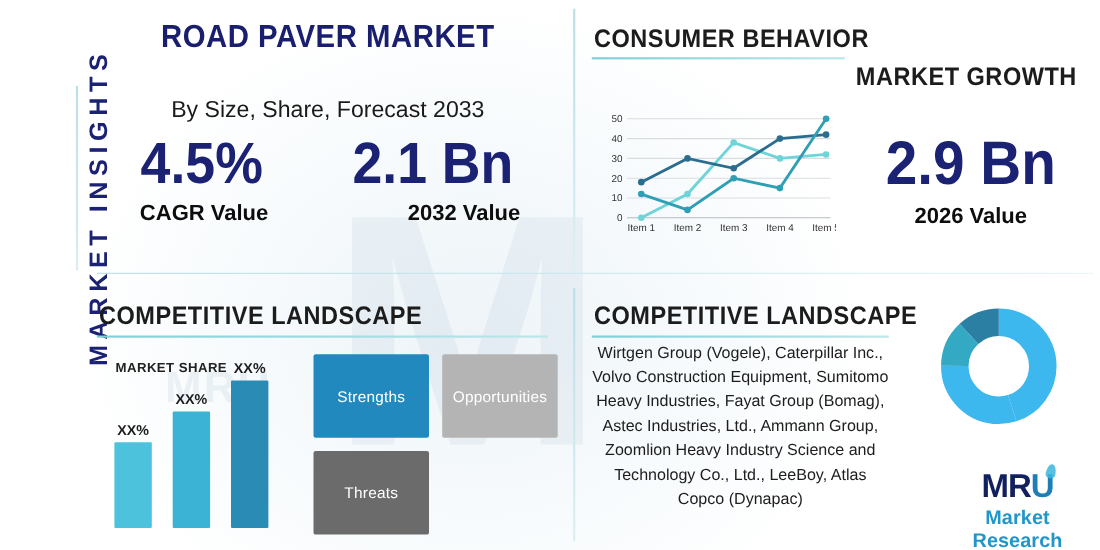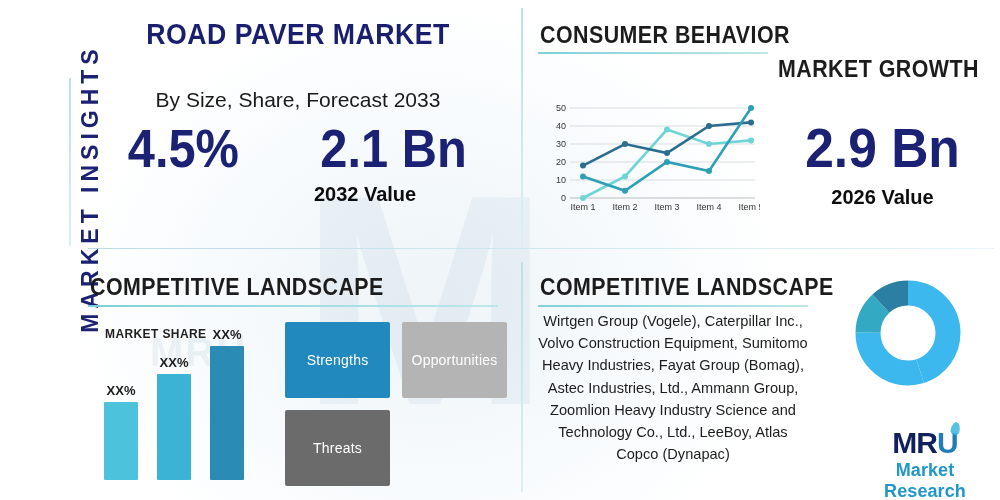--- a/index.html
+++ b/index.html
@@ -86,21 +86,21 @@
   .subtitle {
     position: absolute; left: 88px; top: 88px;
     width: 420px; text-align: center;
     font-size: 21px; color: #1a1a1a;
   }
   .stat-row {
     position: absolute; left: 88px; top: 122px;
     width: 420px;
     display: flex; justify-content: space-around;
   }
-  .stat { text-align: left; }
+  .stat { text-align: right; }
   .stat-value {
     font-size: 53px; font-weight: bold;
     color: #1b2273; line-height: 1;
     font-family: "Liberation Sans Narrow", "Liberation Sans", sans-serif;
     transform: scaleX(0.92);
   }
   .stat-label {
     font-size: 20px; font-weight: bold;
     color: #0d0d0d; margin-top: 8px;
   }
@@ -217,20 +217,21 @@
   <div class="v-divider-mid-bot"></div>
 
   <div class="side-label">MARKET INSIGHTS</div>
 
   <div class="main-title">ROAD PAVER MARKET</div>
   <div class="subtitle">By Size, Share, Forecast 2033</div>
 
   <div class="stat-row">
     <div class="stat">
       <div class="stat-value">4.5%</div>
+      <div class="stat-label">CAGR Value</div>
     </div>
     <div class="stat">
       <div class="stat-value">2.1 Bn</div>
       <div class="stat-label">2032 Value</div>
     </div>
   </div>
 
   <div class="sec-head" style="left:540px; top:22px;">CONSUMER BEHAVIOR</div>
   <div class="sec-underline" style="left:538px; top:52px; width:230px;"></div>
   <div class="sec-head" style="left:778px; top:56px;">MARKET GROWTH</div>

